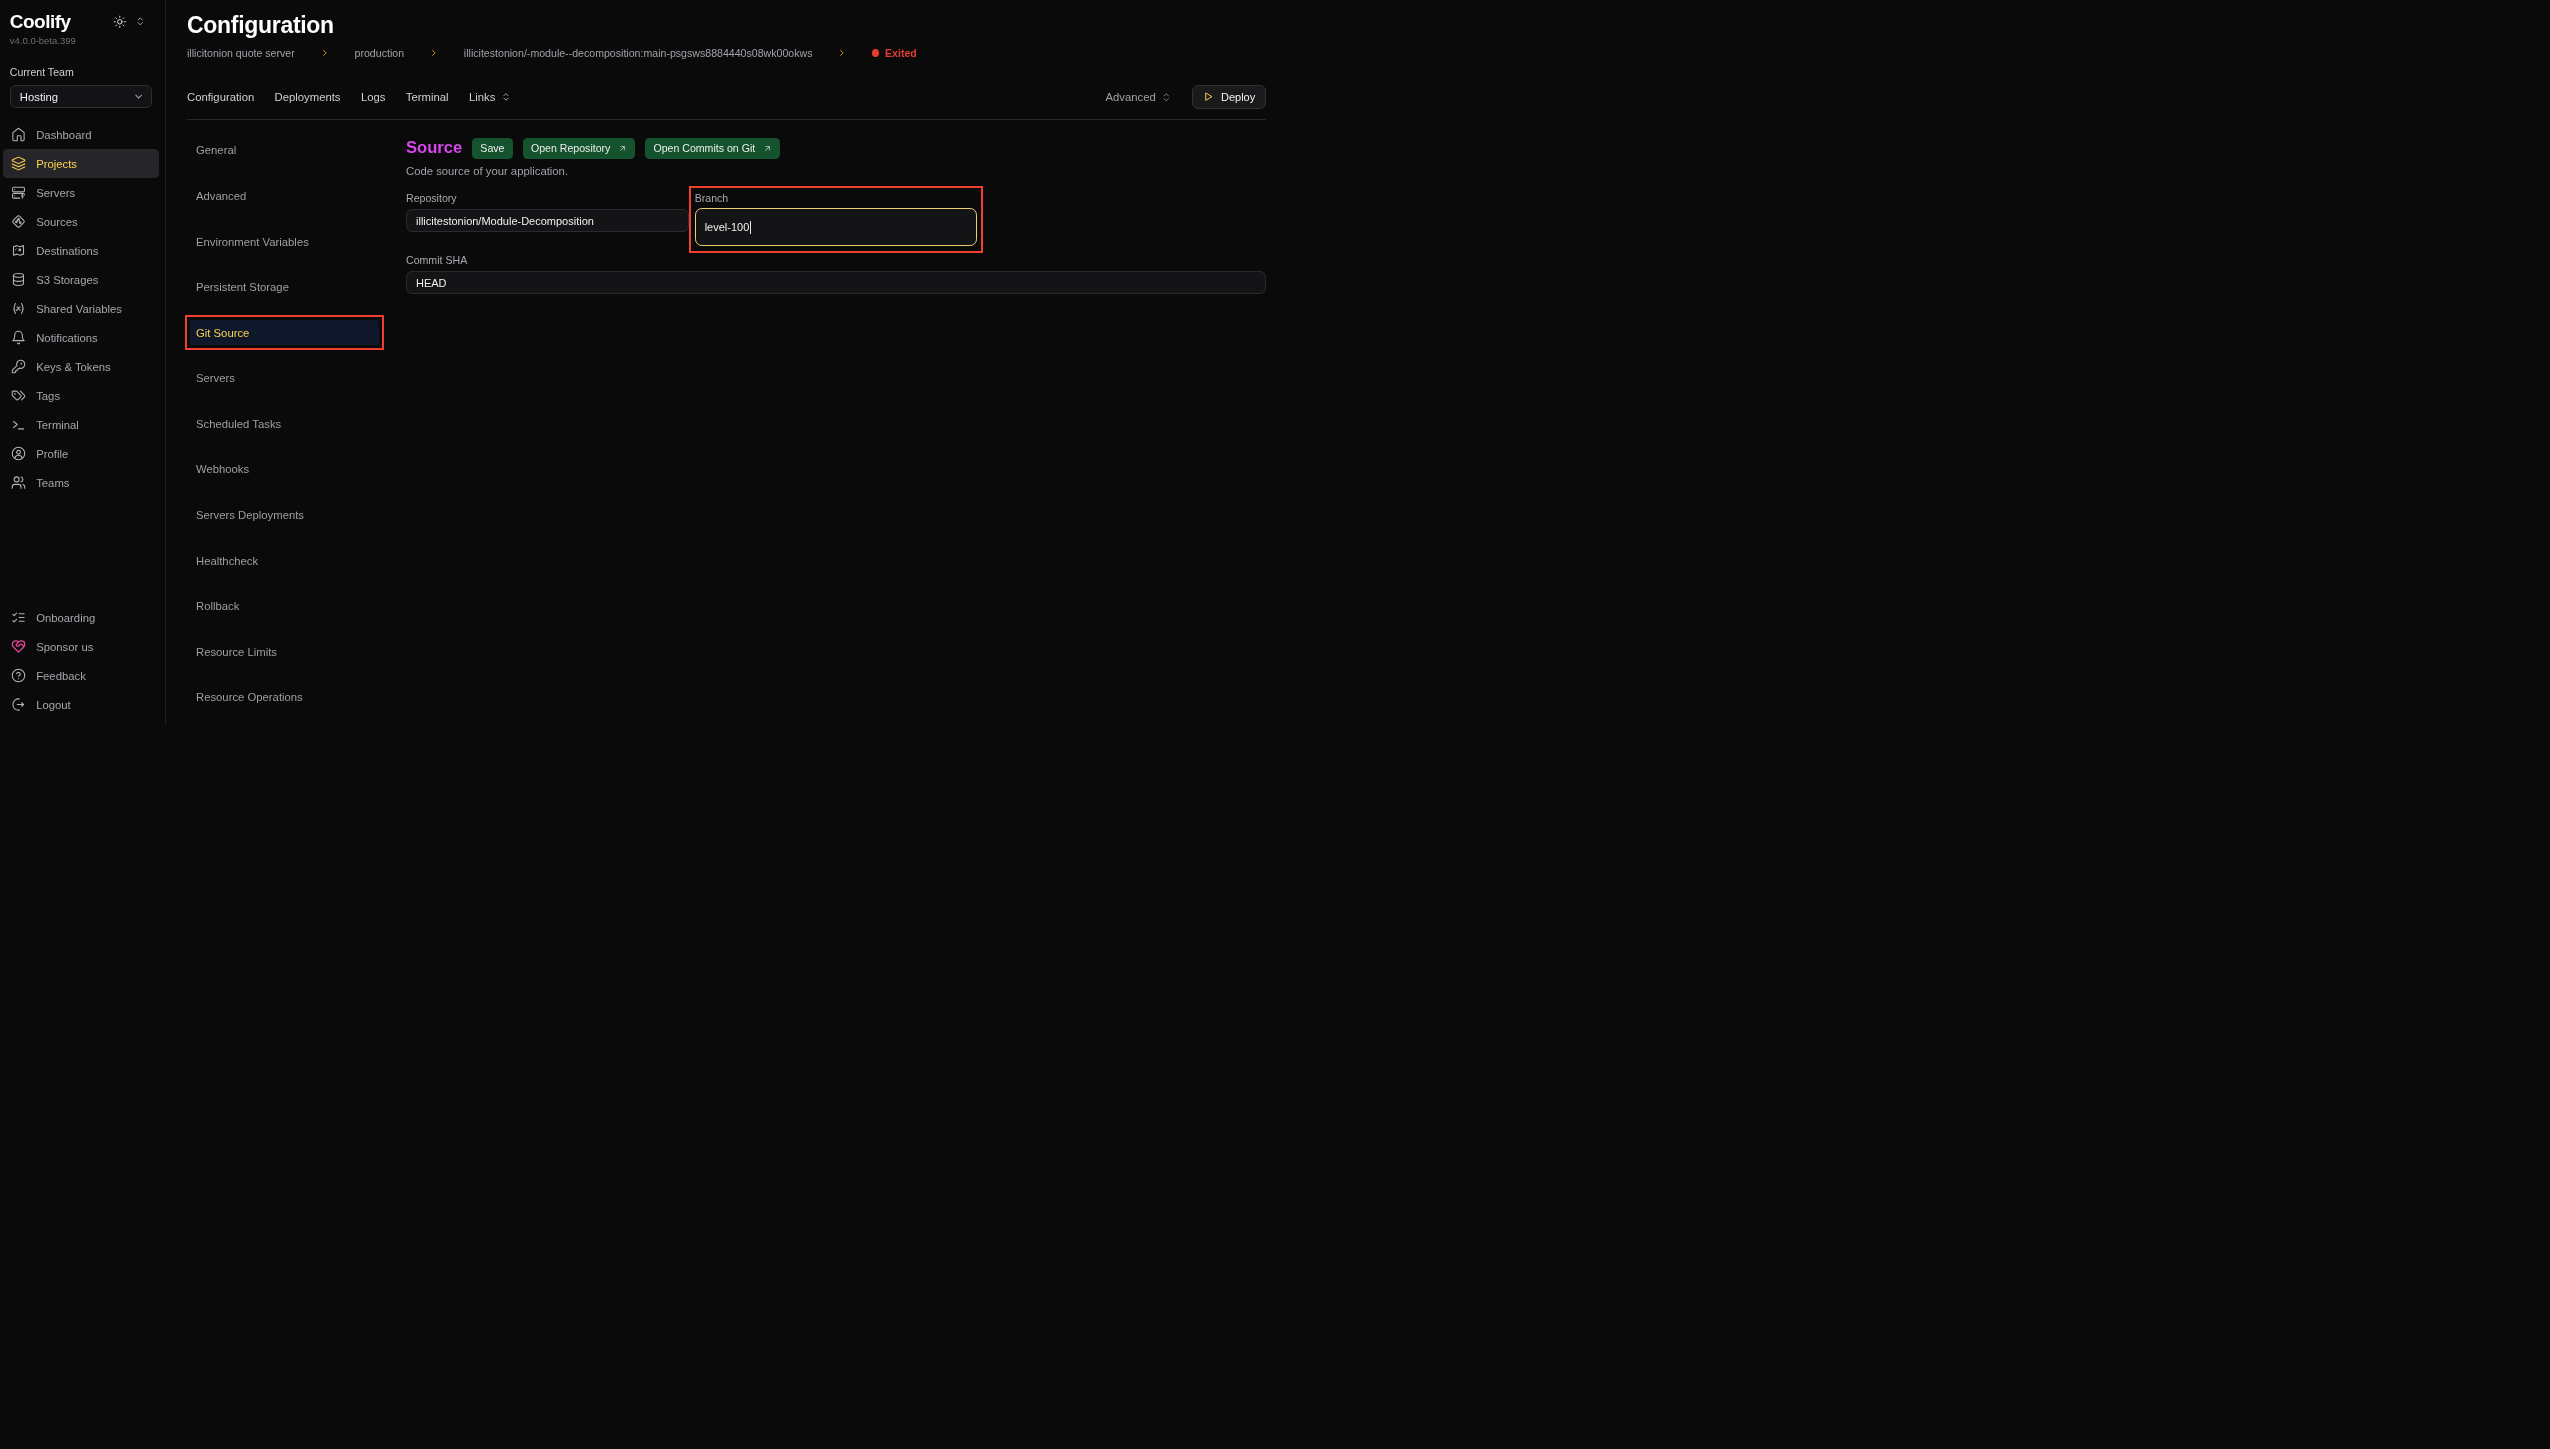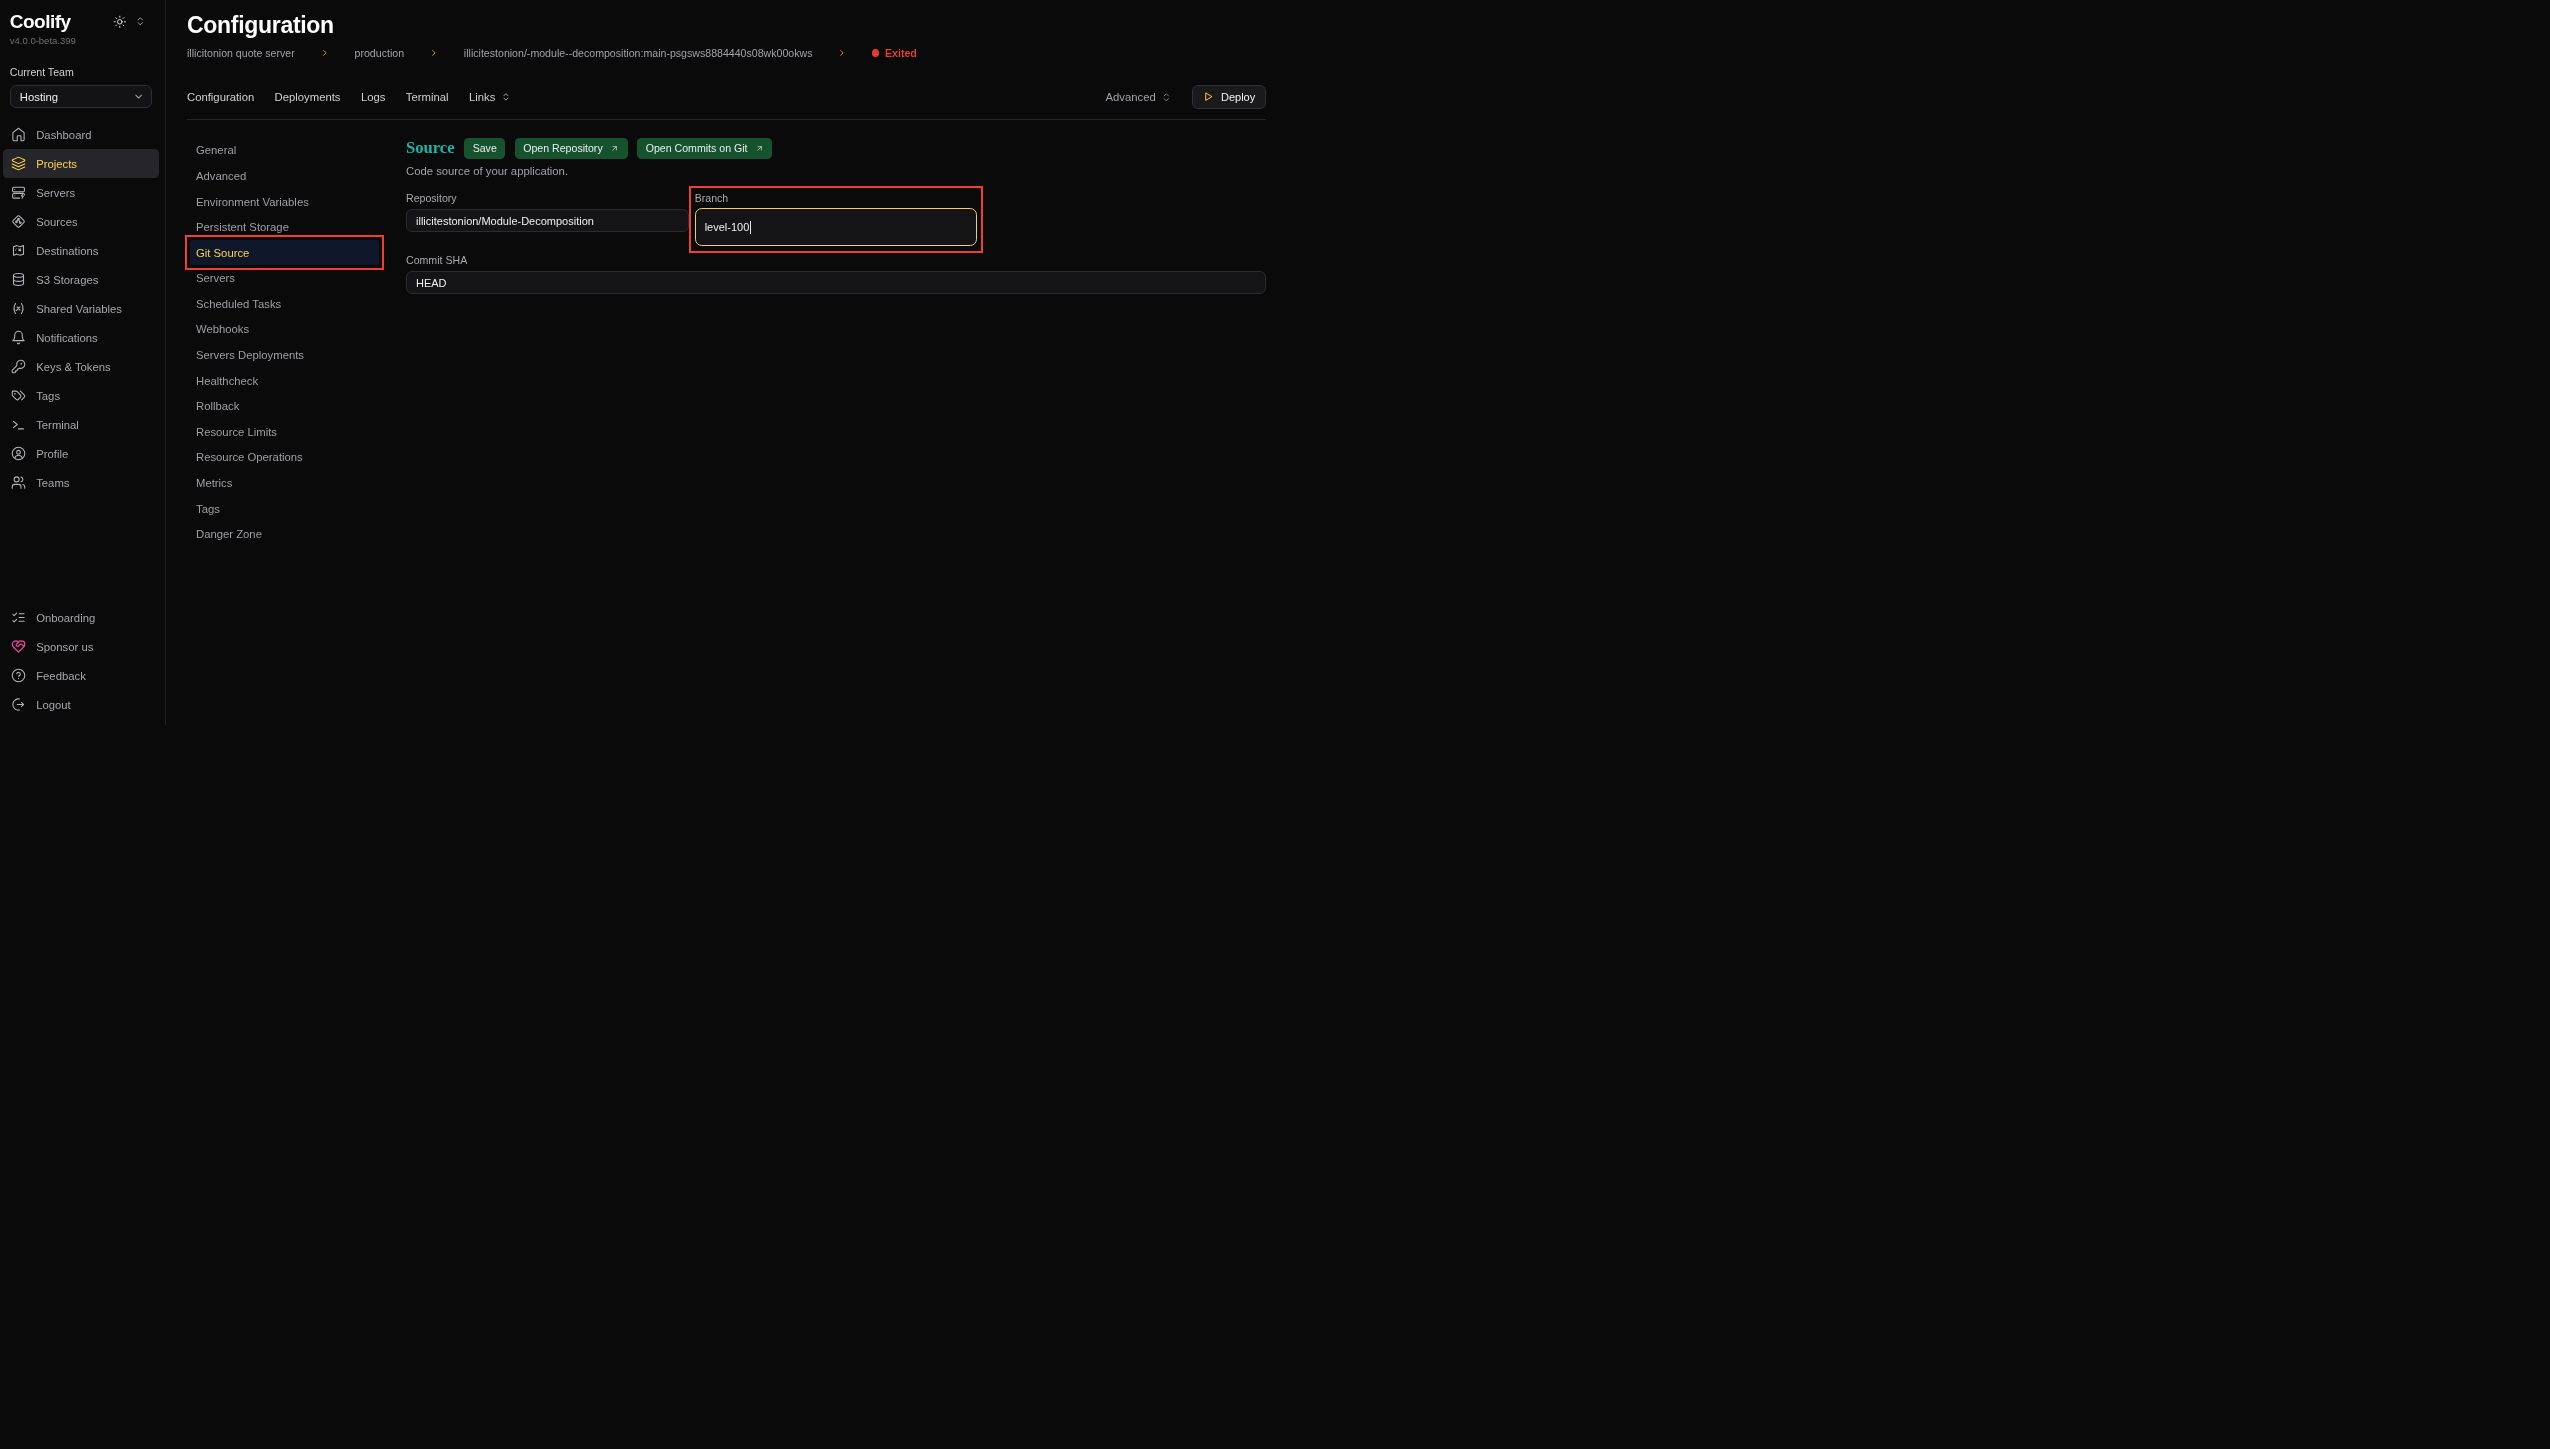--- a/index.html
+++ b/index.html
@@ -77,32 +77,32 @@
   .deploy-btn {
     height:23.4px; display:flex; align-items:center; gap:6.8px;
     background:#1a1a1d; border:0.8px solid #303036; border-radius:6px;
     padding:0 9.8px; color:#f4f4f5; font-size:11px; cursor:pointer;
   }
   .deploy-btn .play { color:#fcd34d; } .deploy-btn .play svg { width:11.3px; height:11.3px; stroke-width:2; }
 
   .divider { border-bottom:0.8px solid #26262a; margin-top:9.8px; }
 
   .content { display:flex; margin-top:18px; }
-  .subnav { width:219px; min-width:219px; display:flex; flex-direction:column; padding-left:9px; font-size:11.3px; color:#9f9fa6; }
+  .subnav { width:219px; min-width:219px; display:flex; flex-direction:column; padding-left:9px; font-size:11.3px; color:#9f9fa6;gap:20px; }
   .subnav-item { position:relative; padding:6.8px 0; cursor:pointer; }
   .subnav-item.active {
     color:#fcd34d; background:#0f172a; border-radius:2.3px;
     padding-left:6px; margin-left:-6px; margin-right:27px;
   }
   .red-box { position:absolute; border:2.3px solid #f03e31; pointer-events:none; z-index:5; }
   .subnav-red-box { inset:-4.5px -5.3px; }
 
   .panel { flex:1; min-width:0; }
   .panel-header { display:flex; align-items:center; gap:9.8px; }
-  .panel-title { font-size:16.6px; font-weight:700; color:#14b8a6;font-family:Liberation Serif, serif; }
+  .panel-title { font-size:16.6px; font-weight:700; color:#d946ef; }
   .btn {
     height:21px; display:inline-flex; align-items:center; gap:7.6px;
     background:#14532d; border:none; border-radius:4.5px;
     padding:0 8.3px; color:#ededf0; font-size:10.6px; cursor:pointer; white-space:nowrap;
   }
   .btn .ext { color:#d8d8dc; } .btn .ext svg { width:9px; height:9px; stroke-width:2; }
   .panel-desc { margin-top:6.8px; font-size:11.3px; color:#a1a1aa; }
 
   .fields { margin-top:14.4px; display:grid; grid-template-columns:1fr 1fr 1fr; column-gap:6px; }
   .field-label { font-size:10.6px; color:#a9a9b0; }

